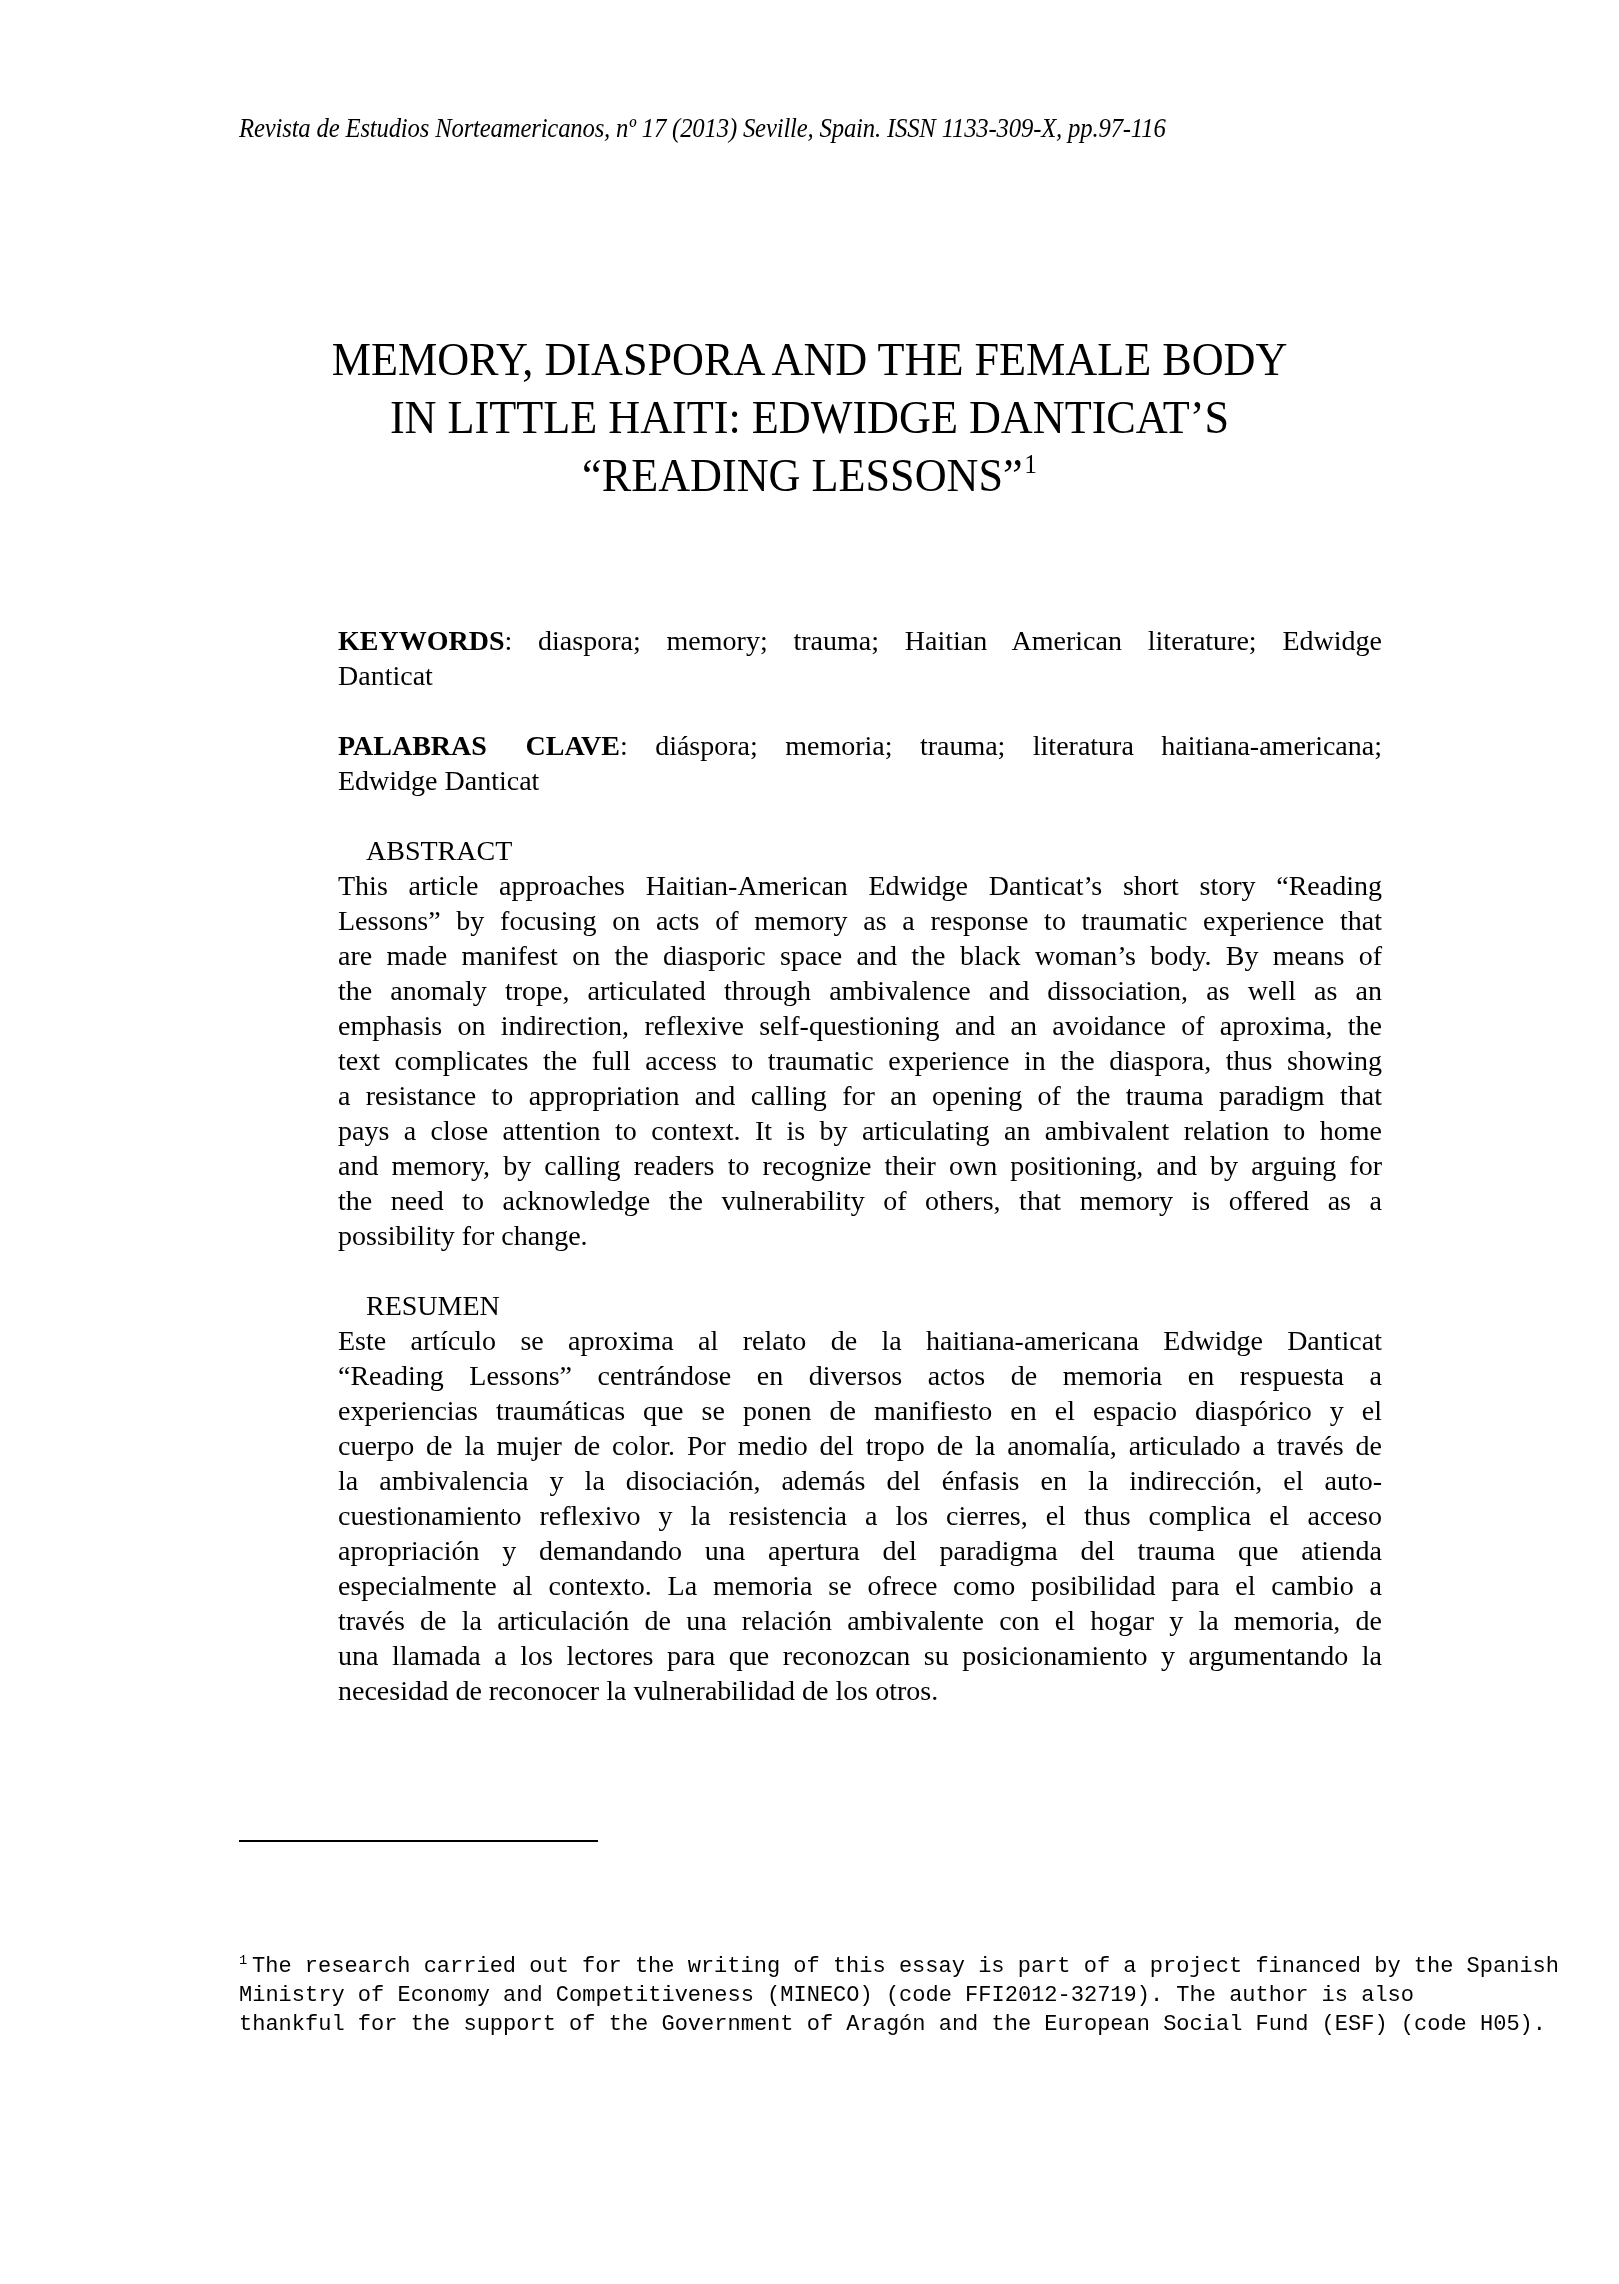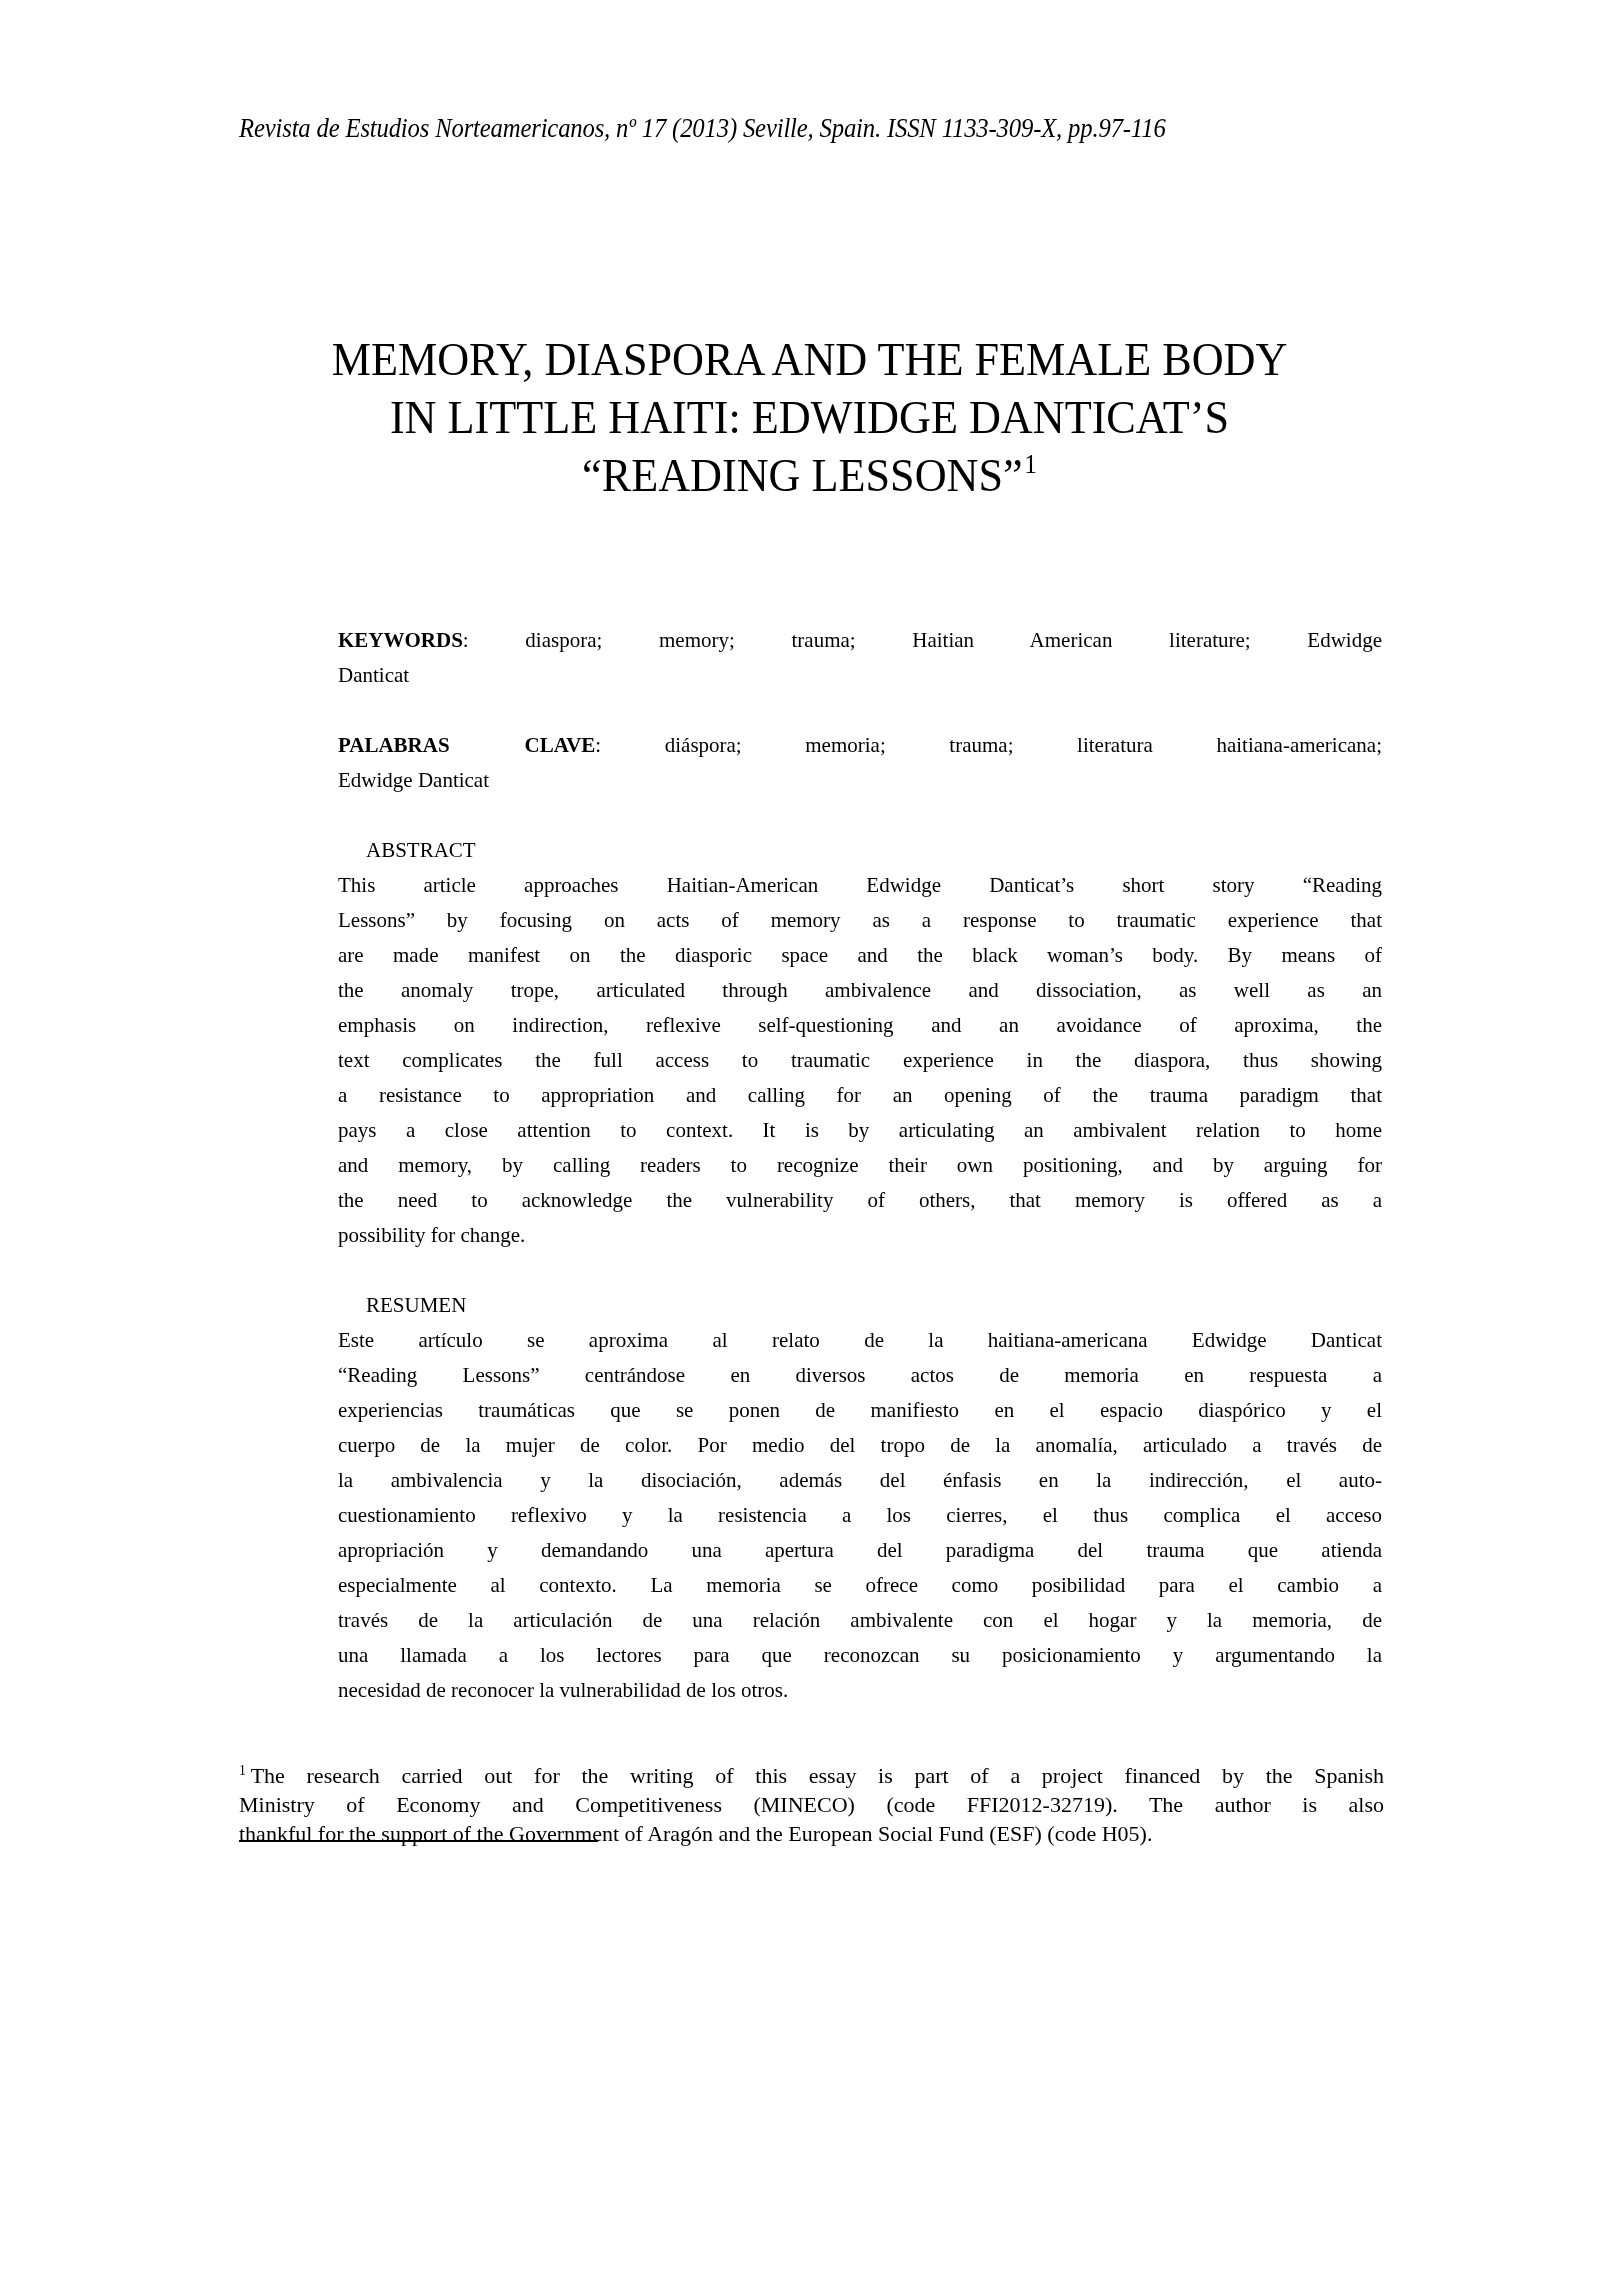--- a/index.html
+++ b/index.html
@@ -15,28 +15,28 @@
   }
   .title {
     left: 0; width: 1619px; top: 330px;
     text-align: center; font-size: 47px; line-height: 58px;
     transform: scaleX(0.94); transform-origin: center top;
   }
   .title .line { display: block; white-space: nowrap; }
   .title sup { font-size: 27px; vertical-align: 0; position: relative; top: -17.7px; margin-left: 1.6px; }
   .col { left: 338px; width: 1044px; }
   .jl {
-    display: block; font-size: 21px; line-height: 35px; height: 35px;
+    display: block; font-size: 28px; line-height: 35px; height: 35px;
     text-align: justify; text-align-last: justify; white-space: nowrap; overflow: visible;
   }
   .jl.last { text-align-last: left; }
   .jl.bold { font-weight: normal; margin-left: 28px; }
   .gap { display: block; height: 35px; }
   .rule { left: 239px; top: 1840px; width: 359px; height: 2.4px; background: #000; }
-  .foot { left: 239px; top: 1761px; width: 1145px; }
+  .foot { left: 239px; top: 1952px; width: 1145px; font-family: Liberation Mono, monospace; }
   .fl {
     display: block; font-size: 22px; line-height: 29px; height: 29px;
     text-align: justify; text-align-last: justify; white-space: nowrap;
   }
   .fl.last { text-align-last: left; }
   .fl sup { font-size: 13.7px; position: relative; top: -8px; vertical-align: 0; margin-right: 4.8px; }
 </style>
 </head>
 <body>
 

